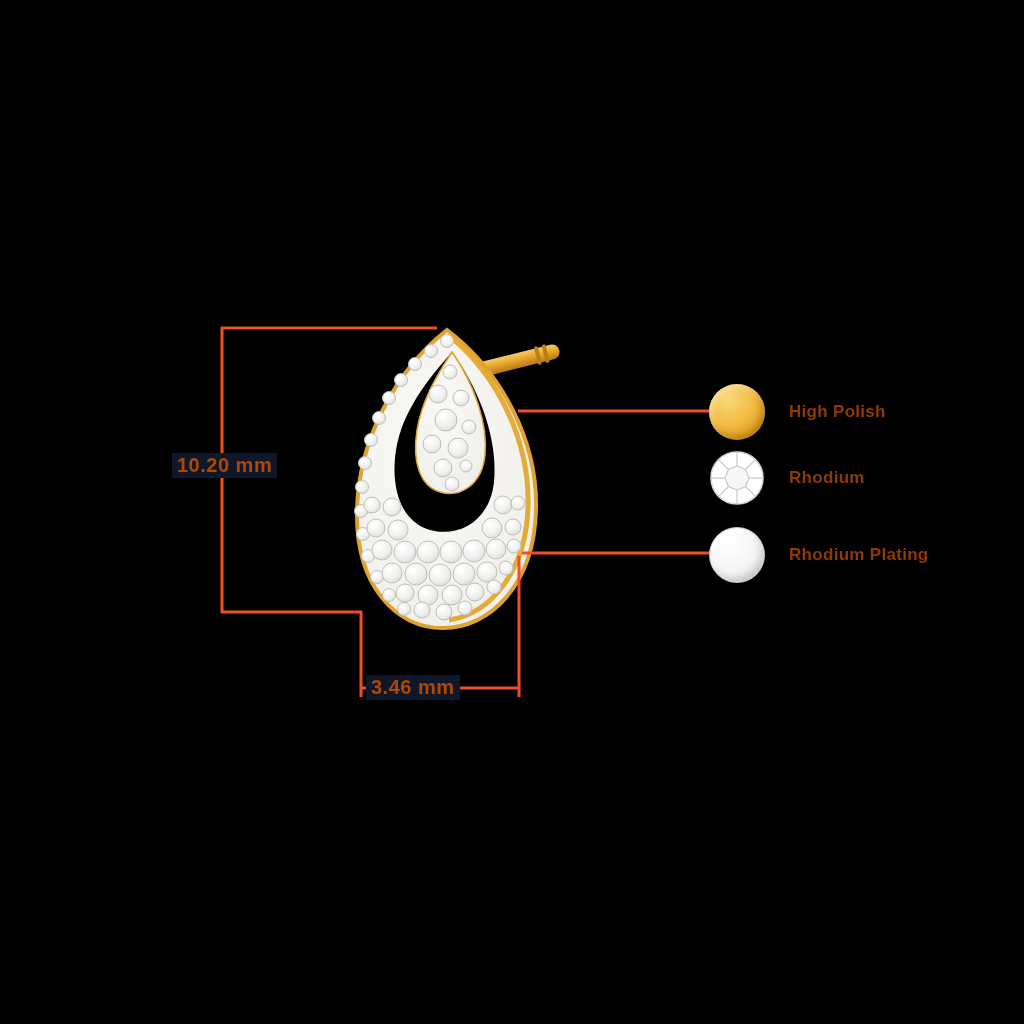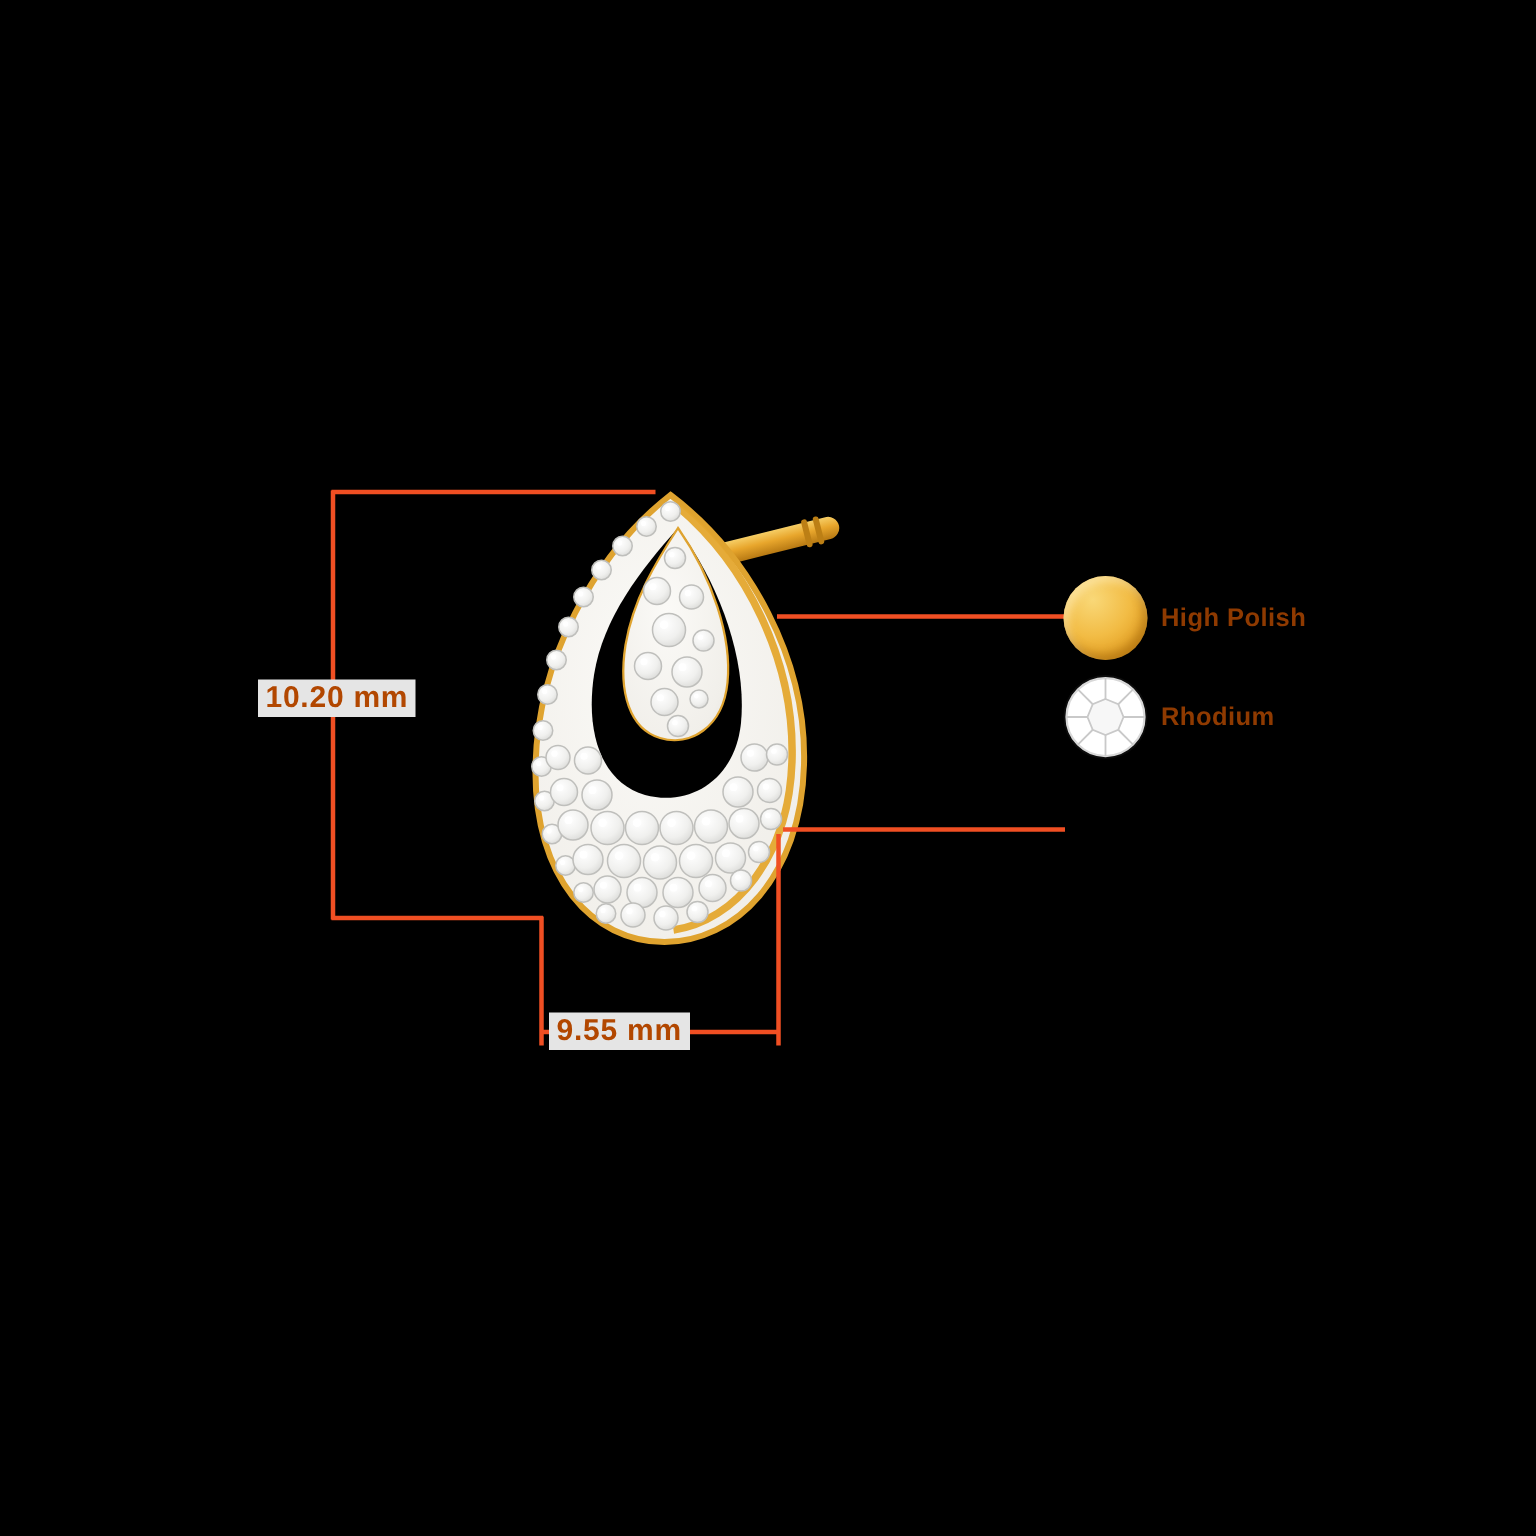--- a/index.html
+++ b/index.html
@@ -9,36 +9,36 @@
     font-family:"Liberation Sans", sans-serif;
     position:relative;
     overflow:hidden;
   }
   #stage{position:absolute;left:0;top:0;width:1024px;height:1024px;}
   svg{position:absolute;left:0;top:0;}
 
   .dim-label{
     position:absolute;
     color:#B24700;
-    background:#e5e5e5;
+    background:#0f172a;
     font-weight:bold;
     font-size:20px;
     letter-spacing:.5px;
     padding:1px 5px;
     white-space:nowrap;
   }
   #height-label{left:172px;top:453px;}
   #width-label{left:366px;top:675px;}
 
   .legend-item{
     position:absolute;
     left:709px;
     display:flex;
     align-items:center;
-    gap:9px;
+    gap:24px;
   }
   .legend-swatch{
     width:56px;height:56px;border-radius:50%;
     flex:0 0 auto;
     position:relative;
   }
   .swatch-gold{
     background:radial-gradient(circle at 35% 28%, #F9D878 0%, #F2BC45 45%, #E39F22 75%, #C9831A 100%);
     box-shadow:inset -3px -4px 6px rgba(120,70,0,.35), inset 3px 4px 6px rgba(255,240,190,.6);
   }
@@ -222,21 +222,21 @@
       <line x1="222" y1="327" x2="222" y2="613"></line>
       <line x1="361" y1="611" x2="361" y2="697"></line>
       <line x1="519" y1="556" x2="519" y2="697"></line>
       <line x1="360" y1="688" x2="520" y2="688"></line>
       <line x1="518" y1="411" x2="710" y2="411"></line>
       <line x1="522" y1="553" x2="710" y2="553"></line>
     </g>
   </svg>
 
   <span class="dim-label" id="height-label">10.20 mm</span>
-  <span class="dim-label" id="width-label">9.55 mm</span>
+  <span class="dim-label" id="width-label">3.46 mm</span>
 
   <div class="legend-item" id="legend-item-0">
     <div class="legend-swatch swatch-gold"></div>
     <span class="legend-label">High Polish</span>
   </div>
 
   <div class="legend-item" id="legend-item-1">
     <div class="legend-swatch swatch-diamond">
       <svg width="56" height="56" viewBox="0 0 56 56">
         <circle cx="28" cy="28" r="26" fill="#FFFFFF" stroke="#D8D8D8" stroke-width="1.5"></circle>
@@ -249,14 +249,18 @@
           <line x1="28" y1="40" x2="28" y2="54"></line>
           <line x1="19.5" y1="36.5" x2="9.6" y2="46.4"></line>
           <line x1="16" y1="28" x2="2" y2="28"></line>
           <line x1="19.5" y1="19.5" x2="9.6" y2="9.6"></line>
         </g>
       </svg>
     </div>
     <span class="legend-label">Rhodium</span>
   </div>
 
+  <div class="legend-item" id="legend-item-2">
+    <div class="legend-swatch swatch-rhodium"></div>
+    <span class="legend-label">Rhodium Plating</span>
+  </div>
 
 </div>
 
 </body></html>

